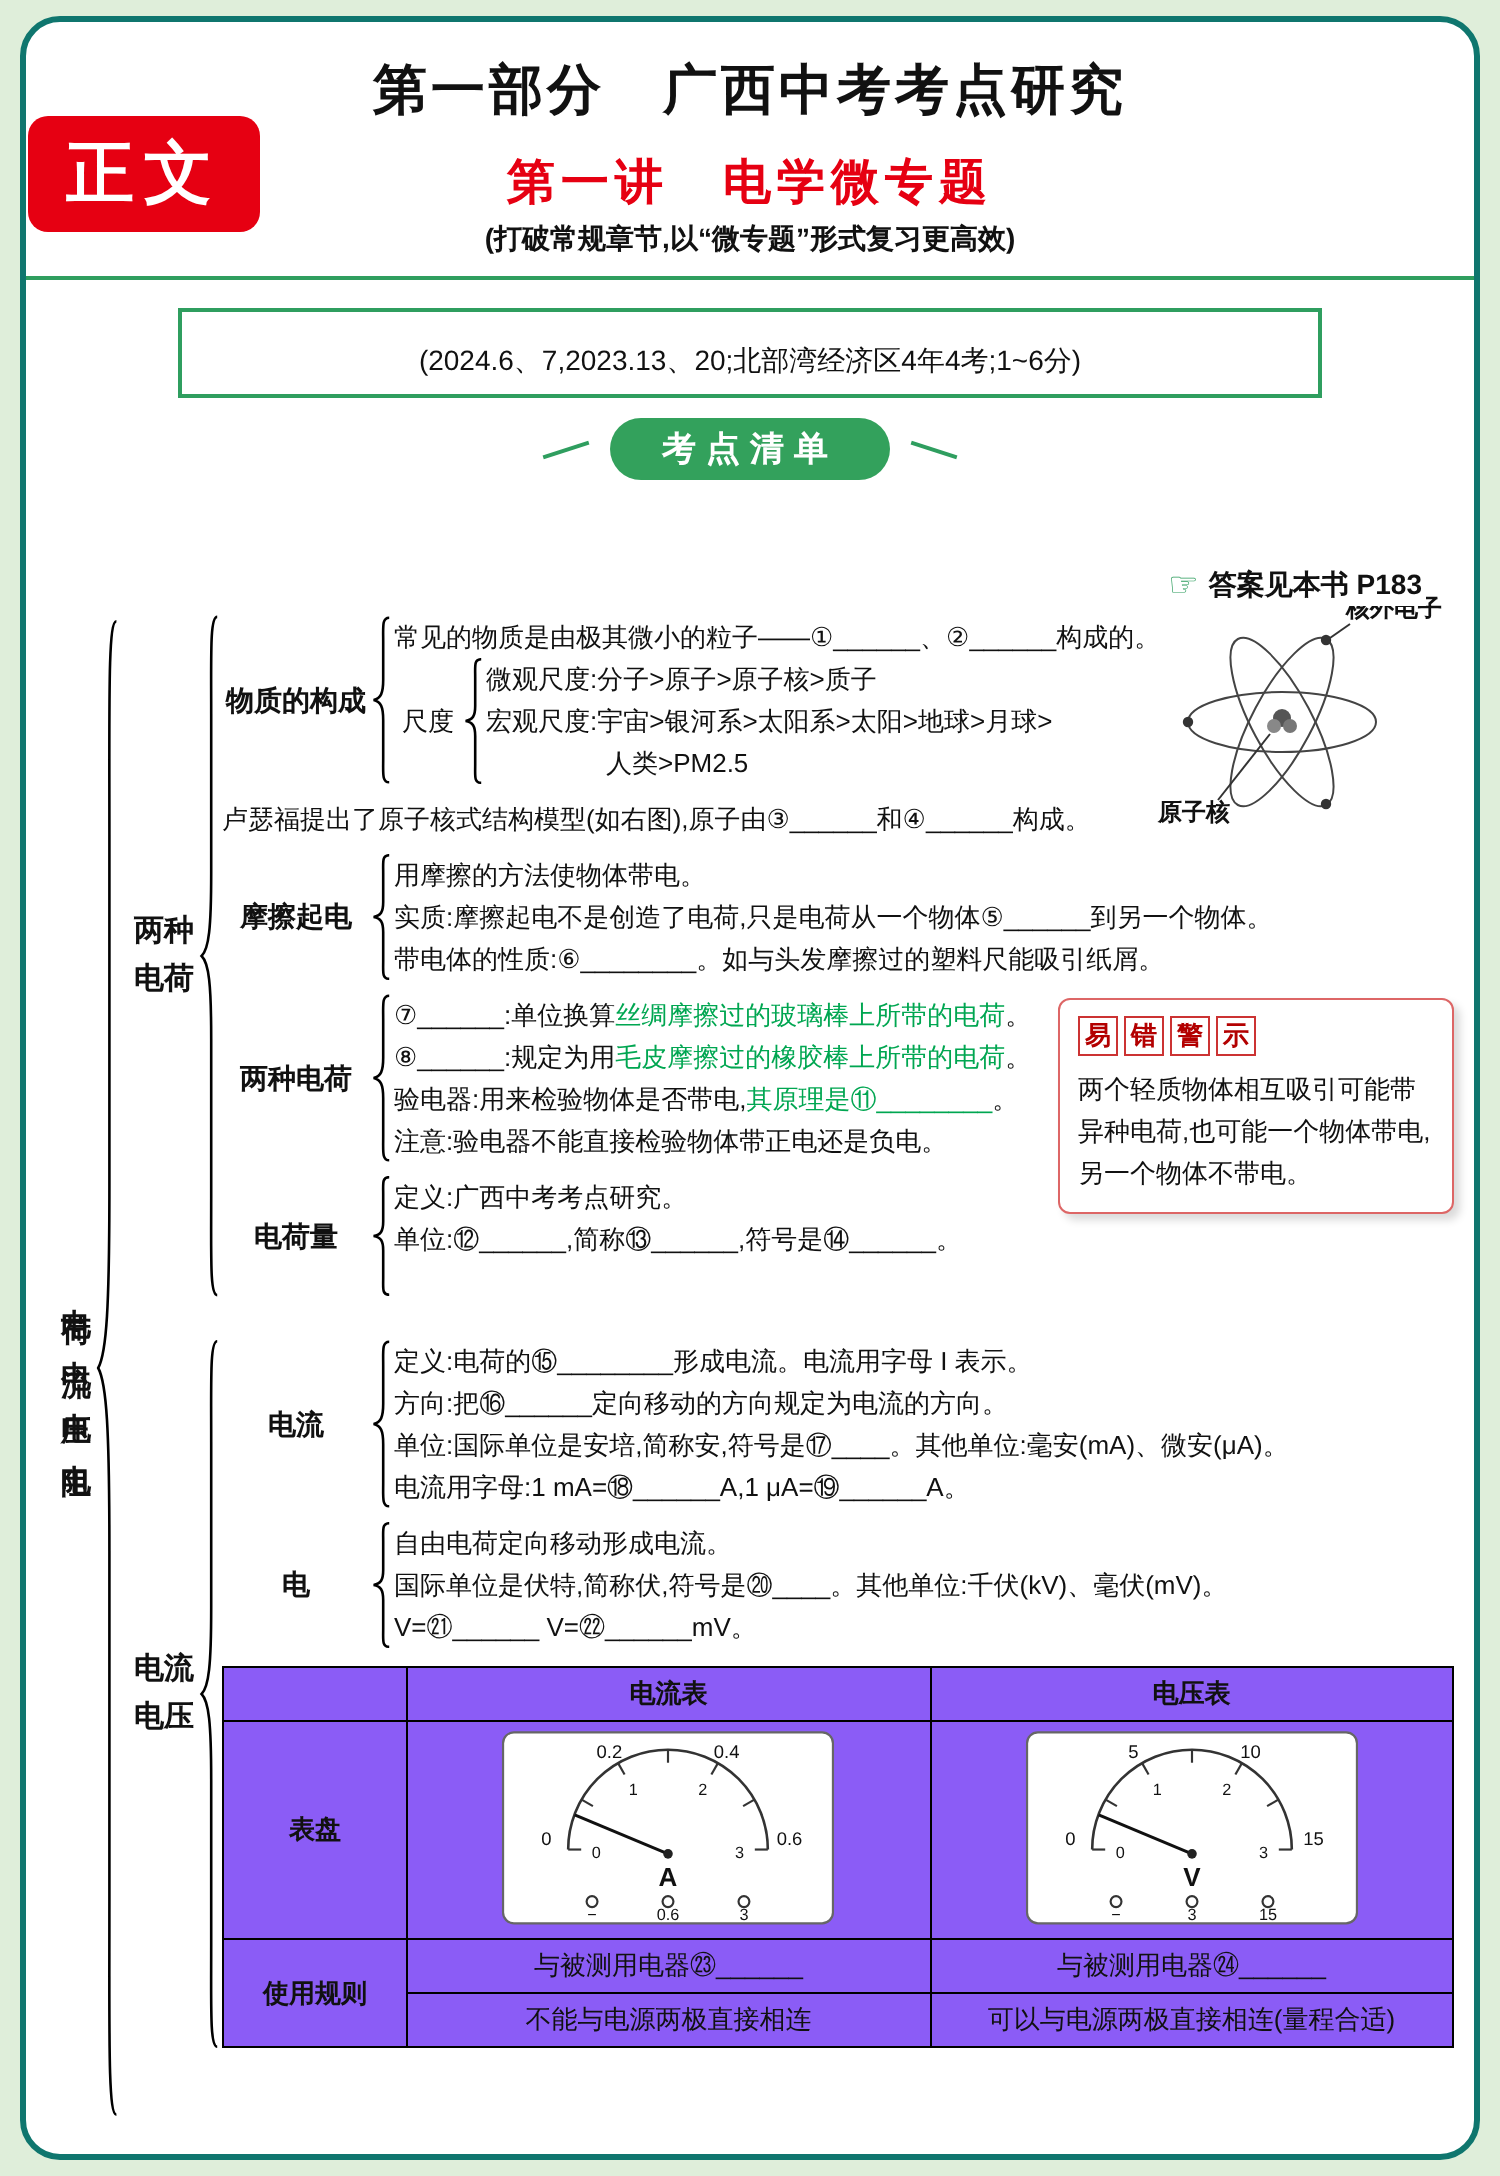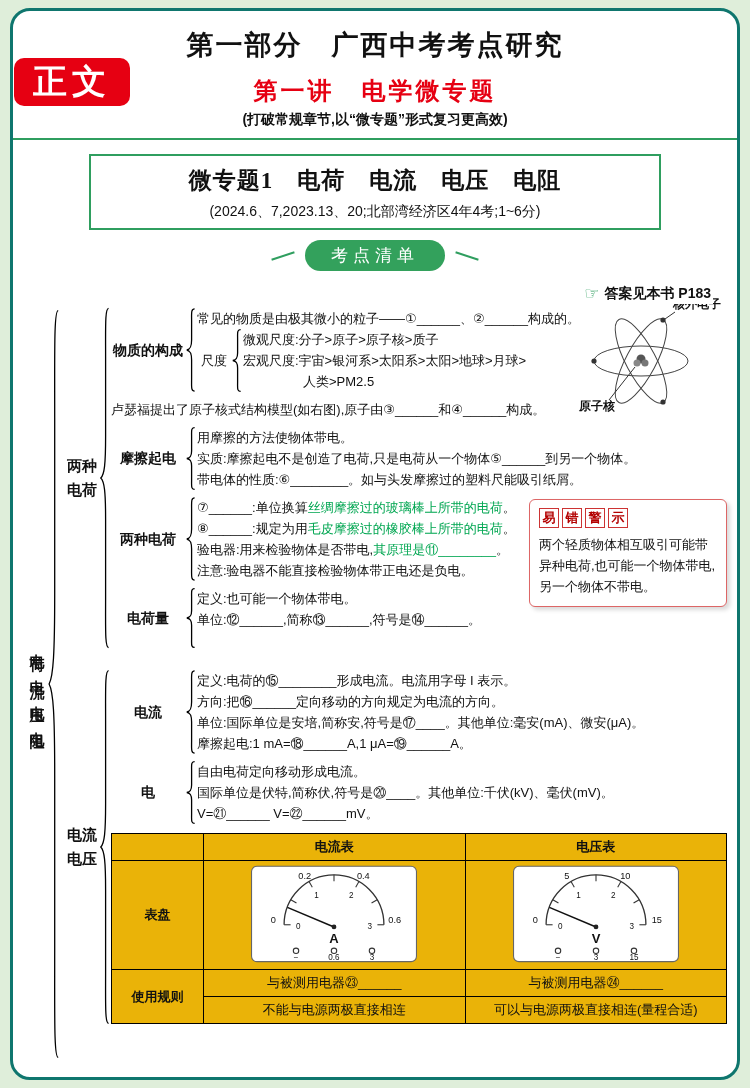--- a/index.html
+++ b/index.html
@@ -9,21 +9,21 @@
     background:#dfeeda;
     font-family:"Liberation Sans","DejaVu Sans",sans-serif;
     color:#111;
     overflow:hidden;
   }
   .frame {
     position:absolute; left:10px; top:8px; right:10px; bottom:8px;
     background:#fff; border:3px solid #0f766e; border-radius:20px;
   }
   .badge {
-    position:absolute; left:14px; top:58px; width:116px; height:48px;
+    position:absolute; left:14px; top:58px; width:116px; height:58px;
     background:#e60012; border-radius:10px; color:#fff;
     font-size:34px; font-weight:bold; letter-spacing:5px;
     display:flex; align-items:center; justify-content:center;
     font-family:"Liberation Serif","DejaVu Serif",serif; z-index:6;
   }
   .part-title {
     margin-top:16px; text-align:center; font-size:27px; font-weight:bold;
     letter-spacing:2px; font-family:"Liberation Serif","DejaVu Serif",serif;
   }
   .lecture-title { margin-top:12px; text-align:center; font-size:24px; font-weight:bold; color:#e60012; letter-spacing:3px; }
@@ -32,21 +32,21 @@
   .topic-box {
     width:572px; margin:14px auto 0; border:2px solid #2f9e5f;
     padding:9px 6px 7px; text-align:center; background:#fff;
   }
   .topic-title { font-size:23px; font-weight:bold; font-family:"Liberation Serif","DejaVu Serif",serif; letter-spacing:1px; }
   .topic-stats { margin-top:7px; font-size:14px; }
   .banner-row { margin-top:10px; display:flex; align-items:center; justify-content:center; gap:10px; }
   .wing { width:24px; height:0; border-top:2px solid #2f9e5f; transform:rotate(-18deg); }
   .wing.right { transform:rotate(18deg); }
   .banner-pill {
-    background:#33a15c; color:#fff; font-size:17px; font-weight:normal;
+    background:#33a15c; color:#fff; font-size:17px; font-weight:bold;
     padding:4px 26px; border-radius:16px; letter-spacing:5px;
   }
   .answer-ref {
     position:absolute; right:24px; top:272px; font-size:14px; font-weight:bold;
     display:flex; align-items:center; gap:5px; background:#fff; padding:0 2px; z-index:5;
   }
   .hand { color:#2f9e5f; font-size:17px; font-weight:normal; }
 
   
   .outline { position:absolute; left:14px; right:10px; top:292px; bottom:12px; }
@@ -90,21 +90,21 @@
   .warning-text { font-size:13px; line-height:21px; }
 
   
   .atom { position:absolute; top:-6px; right:0; width:152px; height:118px; z-index:3; }
   .orbit { fill:none; stroke:#444; stroke-width:1; }
   .electron { fill:#333; }
   .pointer { stroke:#333; stroke-width:1; }
   .atom-label { font-size:12px; font-weight:bold; fill:#111; }
 
   
-  .meter-table { border-collapse:collapse; width:100%; table-layout:fixed; margin-top:2px; background:#eab308; }
+  .meter-table { border-collapse:collapse; width:100%; table-layout:fixed; margin-top:2px; background:#8b5cf6; }
   .meter-table td { border:1px solid #000; text-align:center; font-size:13px; padding:4px 3px; }
   .meter-table td.lab { width:92px; font-weight:bold; }
   .meter-table td.hd { font-weight:bold; height:26px; }
   .meter-table td.dial { padding:3px 0; }
   .gauge { width:186px; height:102px; display:block; margin:0 auto; }
   .tick { stroke:#333; stroke-width:1; }
   .needle { stroke:#111; stroke-width:1.4; }
   .term { fill:none; stroke:#333; stroke-width:1; }
   .gt { font-size:8.5px; text-anchor:middle; fill:#111; }
   .gt.sm { font-size:7.5px; }
@@ -114,21 +114,20 @@
 <body>
 
 <div class="frame">
 
   <div class="part-title">第一部分　广西中考考点研究</div>
   <div class="lecture-title">第一讲　电学微专题</div>
   <div class="lecture-note">(打破常规章节,以“微专题”形式复习更高效)</div>
   <div class="green-sep"></div>
 
   <div class="topic-box">
-    <div class="topic-title">微专题1　电荷　电流　电压　电阻</div>
     <div class="topic-stats">(2024.6、7,2023.13、20;北部湾经济区4年4考;1~6分)</div>
   </div>
 
   <div class="banner-row">
     <span class="wing"></span>
     <div class="banner-pill">考点清单</div>
     <span class="wing right"></span>
   </div>
 
   <div class="answer-ref">
@@ -228,21 +227,21 @@
                 <div class="line">注意:验电器不能直接检验物体带正电还是负电。</div>
               </div>
             </div>
 
             <div class="o-row">
               <div class="s-label">电荷量</div>
               <svg class="brace" viewBox="0 0 20 100" preserveAspectRatio="none">
                   <path d="M16 1 C10 1 11 6 11 15 L11 38 C11 46 9 49 3 50 C9 51 11 54 11 62 L11 85 C11 94 10 99 16 99" fill="none" stroke="#000" stroke-width="1.3" vector-effect="non-scaling-stroke"></path>
                 </svg>
               <div class="s-content">
-                <div class="line">定义:也可能一个物体带电。</div>
+                <div class="line">定义:广西中考考点研究。</div>
                 <div class="line">单位:⑫______,简称⑬______,符号是⑭______。</div>
               </div>
             </div>
 
           </div>
         </div>
 
         <div class="o-row">
           <div class="g-label">电流电压</div>
           <svg class="brace" viewBox="0 0 20 100" preserveAspectRatio="none">
@@ -252,21 +251,21 @@
 
             <div class="o-row">
               <div class="s-label">电流</div>
               <svg class="brace" viewBox="0 0 20 100" preserveAspectRatio="none">
                   <path d="M16 1 C10 1 11 6 11 15 L11 38 C11 46 9 49 3 50 C9 51 11 54 11 62 L11 85 C11 94 10 99 16 99" fill="none" stroke="#000" stroke-width="1.3" vector-effect="non-scaling-stroke"></path>
                 </svg>
               <div class="s-content">
                 <div class="line">定义:电荷的⑮________形成电流。电流用字母 I 表示。</div>
                 <div class="line">方向:把⑯______定向移动的方向规定为电流的方向。</div>
                 <div class="line">单位:国际单位是安培,简称安,符号是⑰____。其他单位:毫安(mA)、微安(μA)。</div>
-                <div class="line">摩擦起电:1 mA=⑱______A,1 μA=⑲______A。</div>
+                <div class="line">电流用字母:1 mA=⑱______A,1 μA=⑲______A。</div>
               </div>
             </div>
 
             <div class="o-row">
               <div class="s-label">电</div>
               <svg class="brace" viewBox="0 0 20 100" preserveAspectRatio="none">
                   <path d="M16 1 C10 1 11 6 11 15 L11 38 C11 46 9 49 3 50 C9 51 11 54 11 62 L11 85 C11 94 10 99 16 99" fill="none" stroke="#000" stroke-width="1.3" vector-effect="non-scaling-stroke"></path>
                 </svg>
               <div class="s-content">
                 <div class="line">自由电荷定向移动形成电流。</div>

